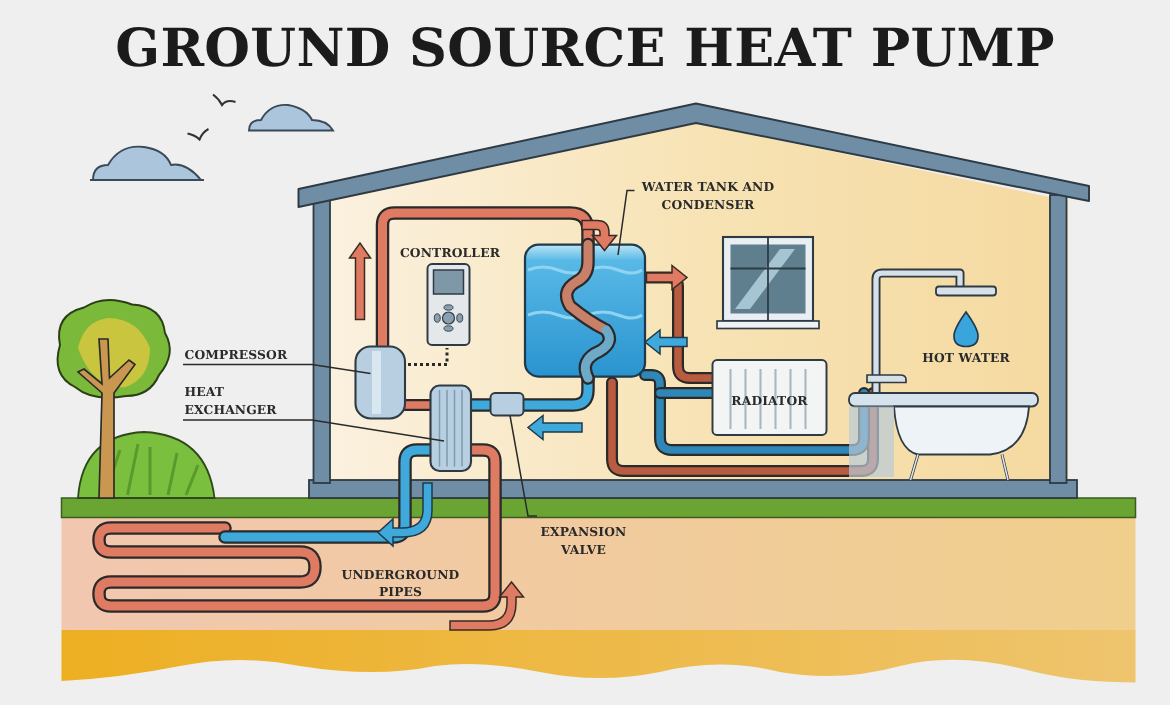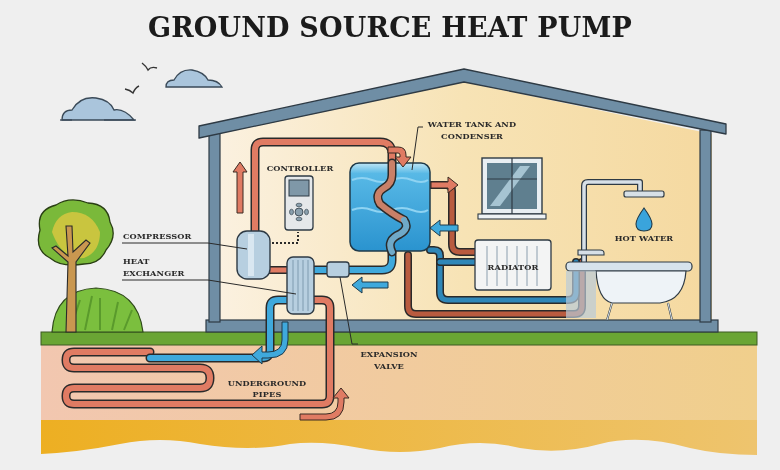--- a/index.html
+++ b/index.html
@@ -1,18 +1,18 @@
 <!DOCTYPE html>
 <html><head>
 <meta charset="utf-8">
 <style>
   html, body { margin: 0; padding: 0; }
   body { width: 780px; height: 470px; background: #efefef; overflow: hidden; position: relative; font-family: "DejaVu Serif", serif; }
   #stage { position: absolute; left: 0; top: 0; width: 780px; height: 470px; }
-  .title { position: absolute; left: 0; top: 12px; width: 780px; text-align: center; font-family: "DejaVu Serif", serif; font-weight: bold; font-size: 27px; color: #1b1b1b; letter-spacing: 0.2px; }
+  .title { position: absolute; left: 0; top: 12px; width: 780px; text-align: center; font-family: "DejaVu Serif", serif; font-weight: bold; font-size: 35px; color: #1b1b1b; letter-spacing: 0.2px; }
   .lbl { font-family: "DejaVu Serif", serif; font-weight: bold; font-size: 8.2px; fill: #2a2a2a; letter-spacing: 0.1px; }
 </style>
 </head>
 <body>
 
 <div class="title">GROUND SOURCE HEAT PUMP</div>
 
 <svg id="stage" width="780" height="470" viewBox="0 0 780 470" xmlns="http://www.w3.org/2000/svg">
   <defs>
     <linearGradient id="wallGrad" x1="0" x2="1" y1="0" y2="0">

